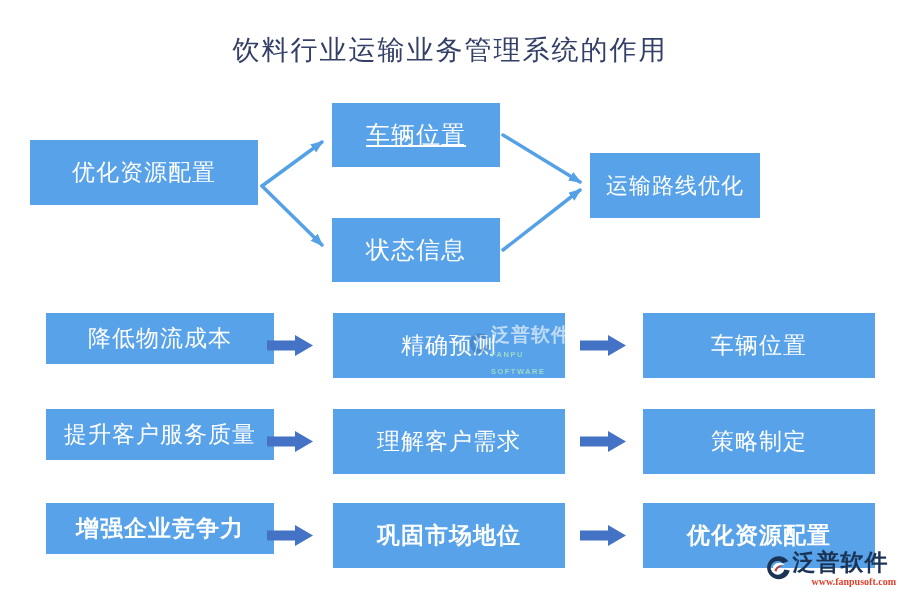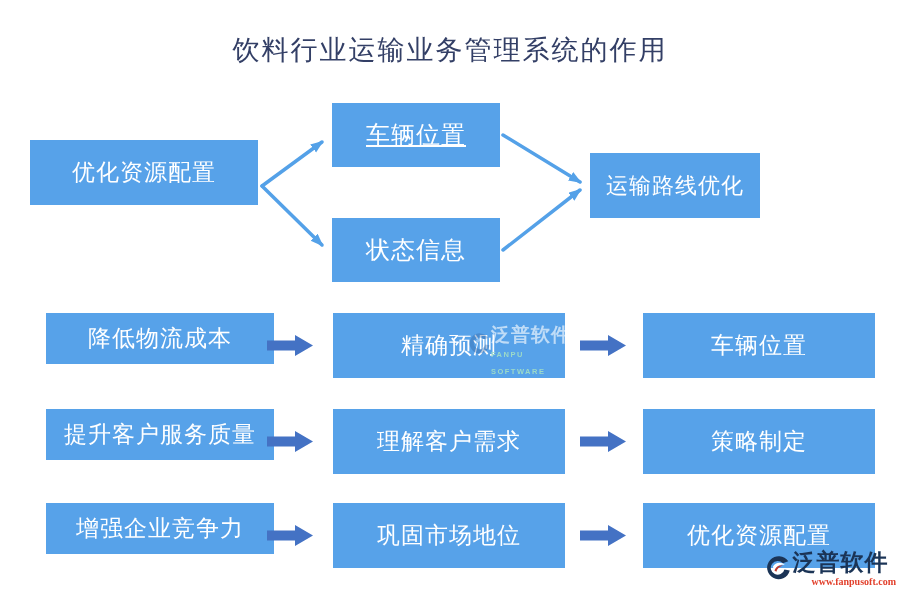--- a/index.html
+++ b/index.html
@@ -34,21 +34,21 @@
   .box-vehicle  { left: 332px; top: 103px; width: 168px; height: 64px; font-size: 24px; text-decoration: underline; }
   .box-status   { left: 332px; top: 218px; width: 168px; height: 64px; font-size: 24px; }
   .box-target   { left: 590px; top: 153px; width: 170px; height: 65px; font-size: 22px; }
 
   .connectors { position: absolute; left: 0; top: 0; width: 900px; height: 600px; pointer-events: none; }
 
   
   .row { position: absolute; left: 30px; width: 845px; height: 65px; }
   .row-0 { top: 313px; }
   .row-1 { top: 409px; }
-  .row-2 { top: 503px; }
+  .row-2 { top: 503px; font-weight: bold; }
   .row .cell-left   { position: absolute; left: 16px;     top: 0; width: 228px; height: 51px; }
   .row .cell-middle { position: absolute; left: 303px; top: 0; width: 232px; height: 65px; }
   .row .cell-right  { position: absolute; left: 613px; top: 0; width: 232px; height: 65px; }
   .block-arrow { position: absolute; top: 22px; width: 46px; height: 21px; }
   .block-arrow.a1 { left: 237px; }
   .block-arrow.a2 { left: 550px; }
   .block-arrow svg { display: block; width: 46px; height: 21px; }
 
   
   .watermark {

